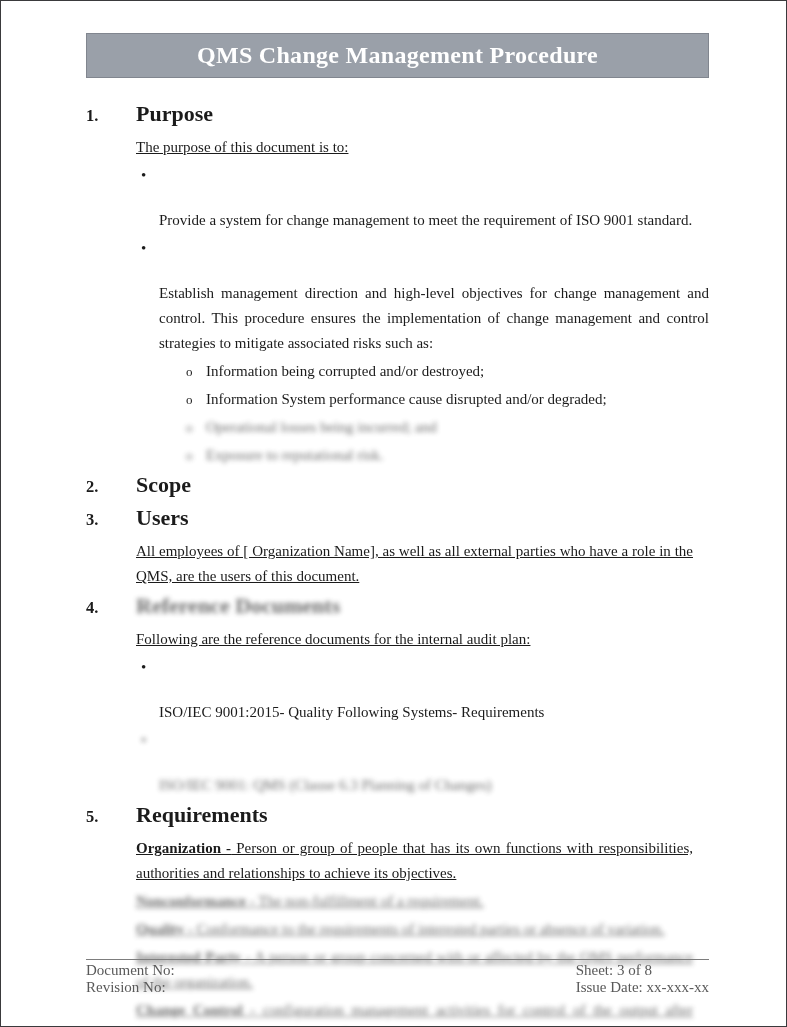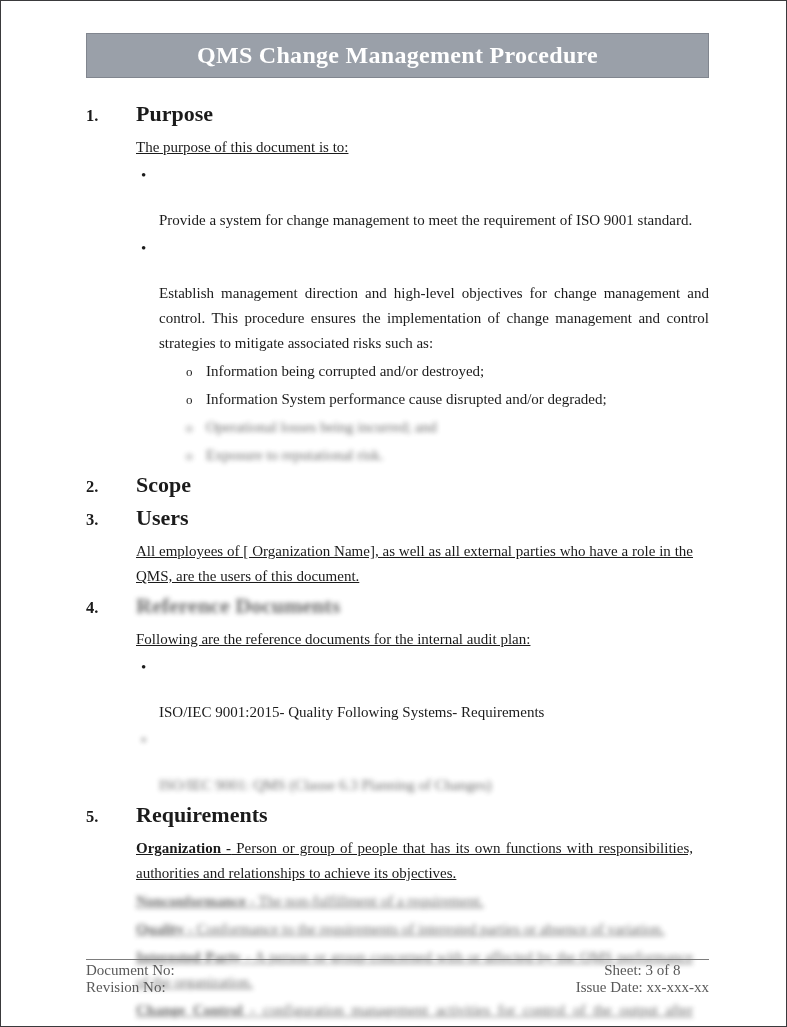--- a/index.html
+++ b/index.html
@@ -56,21 +56,21 @@
     right: 77px;
     bottom: 30px;
     border-top: 1px solid #7d7d7d;
     padding-top: 2px;
     display: flex;
     justify-content: space-between;
     font-size: 15px;
     line-height: 17px;
     color: #595959;
   }
-  .footer-col-right { text-align: center; }
+  .footer-col-right { text-align: left; }
 </style>
 </head>
 <body>
 
 <div class="page">
 
   <div class="banner">
     <span class="banner-title">QMS Change Management Procedure</span>
   </div>
 

